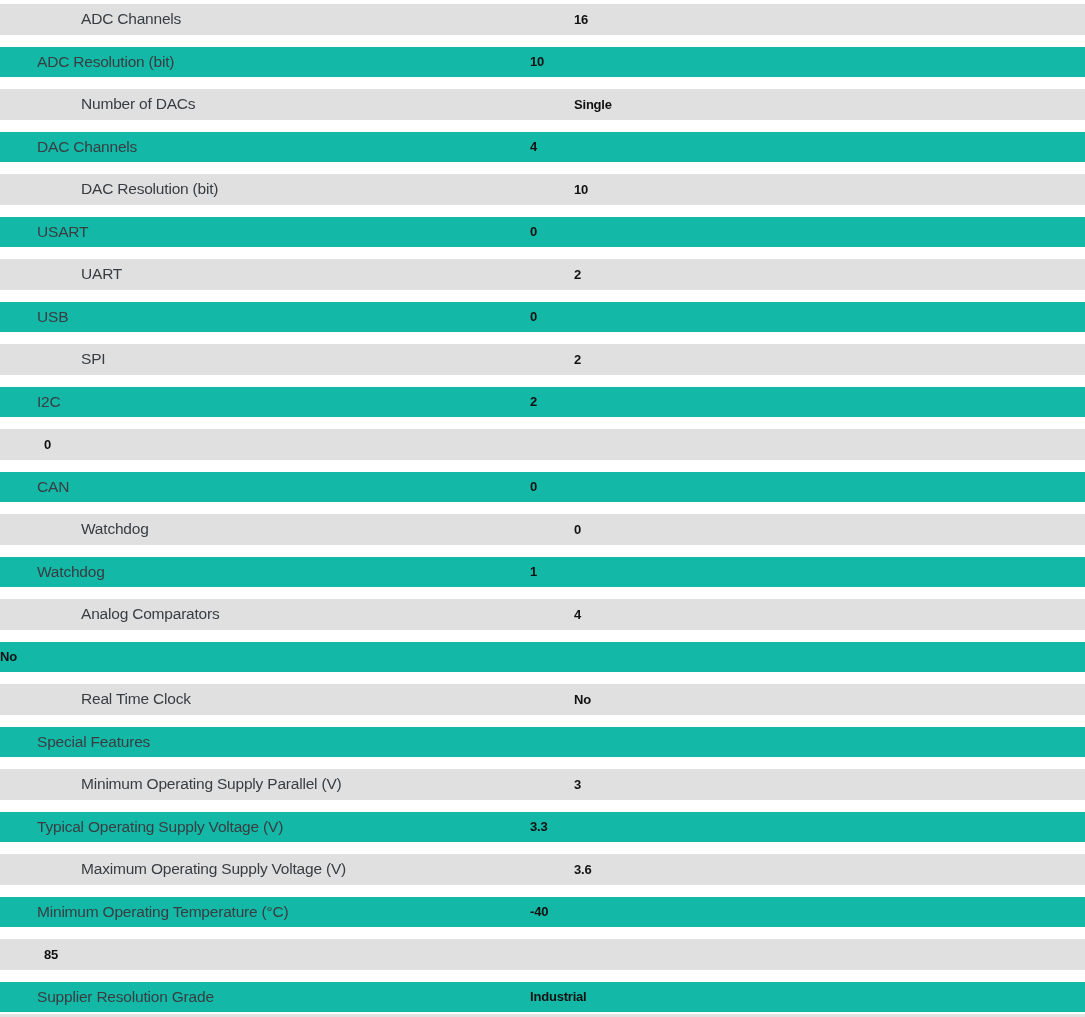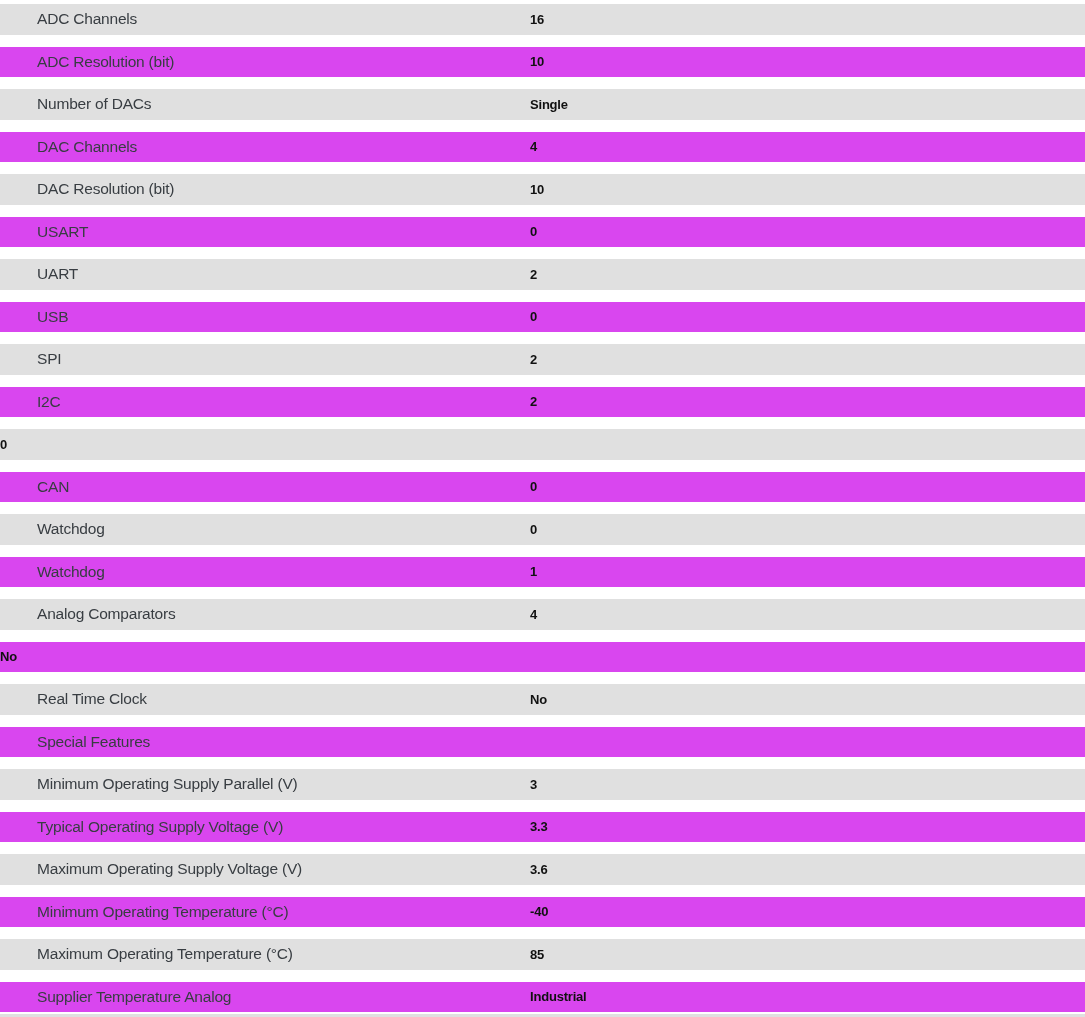--- a/index.html
+++ b/index.html
@@ -16,28 +16,29 @@
     font-family: "Liberation Sans", sans-serif;
   }
   .spec-table {
     width: 100%;
   }
   .spec-row {
     box-sizing: border-box;
     height: 42.5px;
     display: flex;
     align-items: center;
-    background: #d946ef;
+    background: #14b8a6;
     background-clip: padding-box;
     border-top: 4px solid #ffffff;
     border-bottom: 8px solid #ffffff;
   }
   .spec-row.gray {
     background-color: var(--stripe-color, #e0e0e0);
     background-clip: padding-box;
+    padding-left: 44px;
   }
   .spec-label {
     flex: 0 0 530px;
     padding-left: 37px;
     box-sizing: border-box;
     font-size: 15.5px;
     letter-spacing: -0.2px;
     color: var(--label-color, #383d42);
     white-space: nowrap;
     overflow: hidden;
@@ -166,23 +167,22 @@
     <div class="spec-label">Maximum Operating Supply Voltage (V)</div>
     <div class="spec-value">3.6</div>
   </div>
 
   <div class="spec-row">
     <div class="spec-label">Minimum Operating Temperature (°C)</div>
     <div class="spec-value">-40</div>
   </div>
 
   <div class="spec-row gray">
-    <div class="spec-label">Maximum Operating Temperature (°C)</div>
     <div class="spec-value">85</div>
   </div>
 
   <div class="spec-row">
-    <div class="spec-label">Supplier Temperature Analog</div>
+    <div class="spec-label">Supplier Resolution Grade</div>
     <div class="spec-value">Industrial</div>
   </div>
 </div>
   <div class="bottom-sliver"></div>
 </div>
 
 </body></html>

